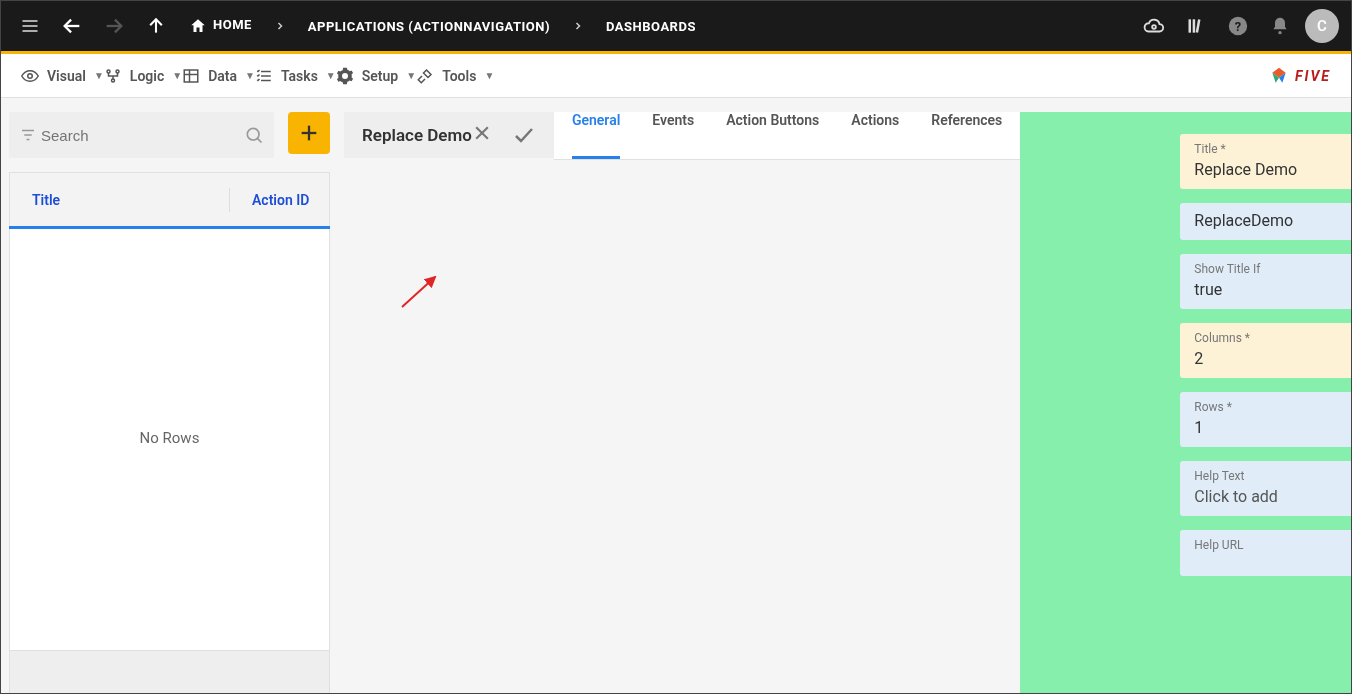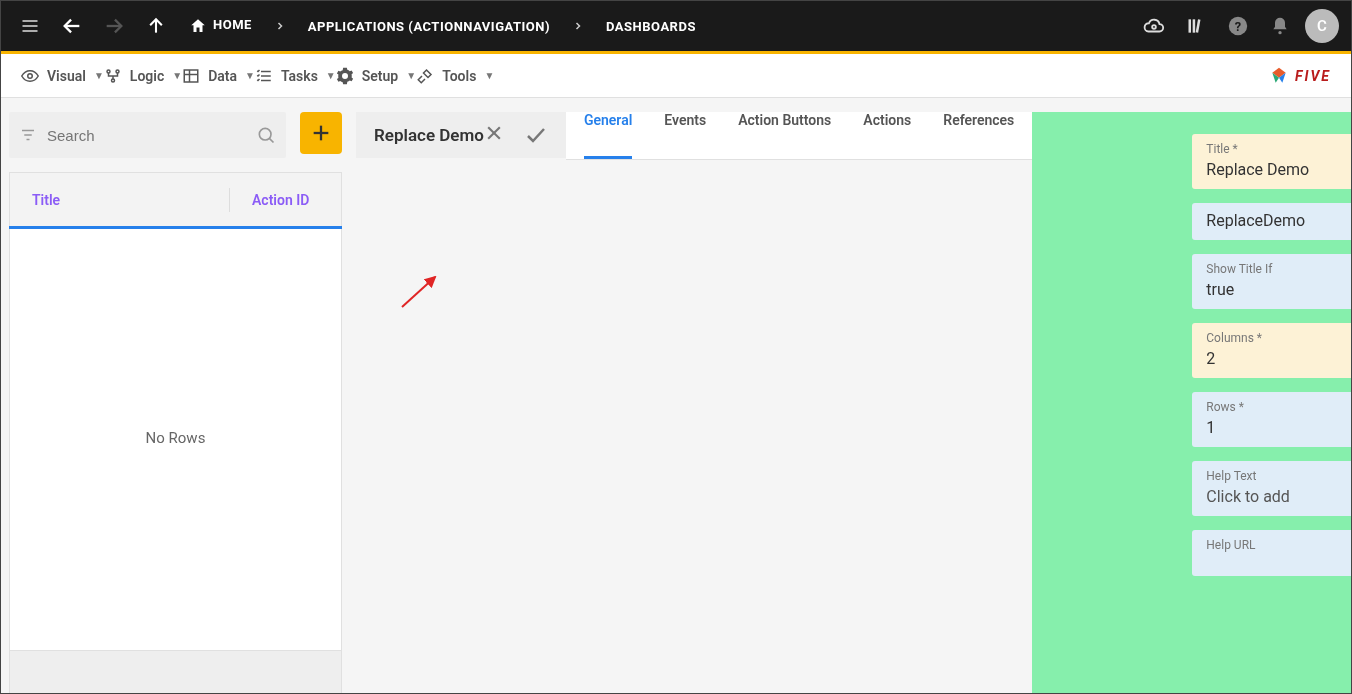--- a/index.html
+++ b/index.html
@@ -19,24 +19,24 @@
   .menubar { height: 44px; background: #fff; border-bottom: 1px solid #e0e0e0; display:flex; align-items:center; padding: 0 20px; }
   .menubar .menu-item { display:flex; align-items:center; gap:8px; font-size:14px; font-weight:600; color:#555; cursor:pointer;}
   .menubar .menu-item .tri { font-size:10px; color:#777;}
   .logo { margin-left:auto; display:flex; align-items:center; gap:6px; font-weight:700; letter-spacing:2px; color:#b91c1c; font-size:14px;font-style:italic;}
 
   
   .main { display:flex; height: calc(694px - 50px - 3px - 44px); padding: 14px 0 0 8px; gap: 14px; }
 
   
   .left { width: 445px; display:flex; flex-direction:column; }
-  .searchbar { height: 46px; background:#eee; border-radius:2px; display:flex; align-items:center; padding:0 10px; gap:10px; position:relative;}
+  .searchbar { height: 46px; background:#eee; border-radius:2px; display:flex; align-items:center; padding:0 10px; gap:4px; position:relative;}
   .searchbar input { flex:1; border:none; background:transparent; font-size:15px; outline:none; color:#666;}
   .add-btn { width:42px; height:42px; background:#f8b400; border-radius:4px; display:flex; align-items:center; justify-content:center; cursor:pointer; margin-left:6px;}
-  .table-head { margin-top:14px; border:1px solid #e0e0e0; border-bottom:none; background:#f3f3f3; height:54px; display:flex; align-items:center; font-size:14px; font-weight:600; color:#8b5cf6;}
+  .table-head { margin-top:14px; border:1px solid #e0e0e0; border-bottom:none; background:#f3f3f3; height:54px; display:flex; align-items:center; font-size:14px; font-weight:600; color:#1d4ed8;}
   .table-head .col1 { width: 220px; padding-left:22px; border-right:1px solid #ddd; height:24px; display:flex; align-items:center;}
   .table-head .col2 { padding-left:22px;}
   .table-line { height:3px; background:#2680eb; }
   .table-body { flex:1; border:1px solid #e0e0e0; border-top:none; background:#fff; position:relative;}
   .norows { position:absolute; top:200px; left:0; right:0; text-align:center; font-size:15px; color:#666;}
   .table-footer { height:44px; background:#eee; border:1px solid #e0e0e0; border-top:none;}
   .arrow-annotation { position:absolute; left:388px; top:160px; pointer-events:none; z-index:5;}
 
   
   .right { flex:1; display:flex; flex-direction:row; margin-right:4px; position:relative;}

